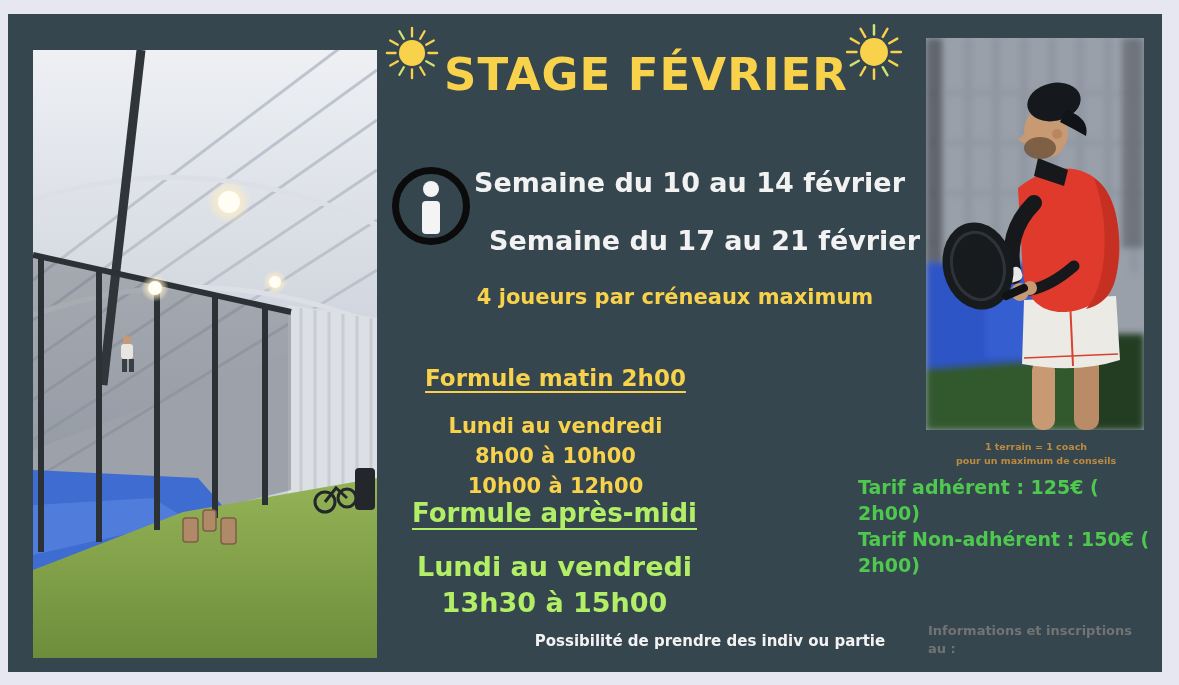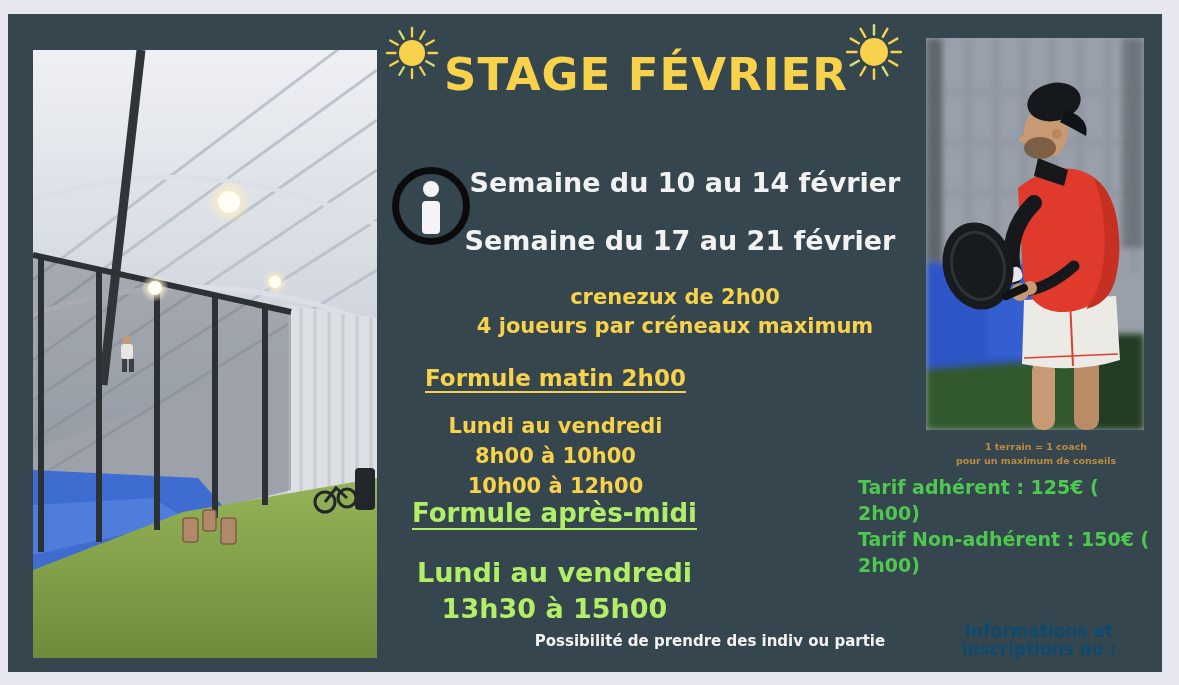--- a/index.html
+++ b/index.html
@@ -13,43 +13,43 @@
   #sun-left{left:383px;top:24px;width:58px;height:58px;}
   #sun-right{left:843px;top:21px;width:62px;height:62px;}
   #title{left:430px;top:50px;width:432px;text-align:center;color:#f8d24b;
          font-size:45px;font-weight:bold;letter-spacing:1px;line-height:1.1;}
   #info-icon{left:392px;top:167px;width:78px;height:78px;border:7px solid #0b0b0b;
              border-radius:50%;box-sizing:border-box;}
   #info-icon .dot{position:absolute;left:50%;margin-left:-8px;top:7px;width:16px;height:16px;
                   border-radius:50%;background:#f4f4f4;}
   #info-icon .stem{position:absolute;left:50%;margin-left:-9px;top:27px;width:18px;height:33px;
                    border-radius:4px;background:#f4f4f4;}
-  .week{width:440px;text-align:center;color:#f2f2f2;font-size:27px;font-weight:bold;}
+  .week{width:440px;text-align:right;color:#f2f2f2;font-size:27px;font-weight:bold;}
   #week-1{left:465px;top:167px;}
-  #week-2{left:460px;top:225px;}
+  #week-2{left:480px;top:225px;}
   #slots{left:420px;top:283px;width:510px;text-align:center;color:#f8d24b;
          font-size:21px;font-weight:bold;line-height:29px;}
   #formule-matin{left:418px;top:365px;width:275px;text-align:center;color:#f8d24b;}
   #formule-matin .f-title{font-size:23px;font-weight:bold;text-decoration:underline;
                           text-underline-offset:5px;text-decoration-thickness:2px;margin-bottom:20px;}
   #formule-matin .f-line{font-size:21px;font-weight:bold;line-height:30px;}
   #formule-apm{left:412px;top:498px;width:285px;text-align:center;color:#b2ef66;}
   #formule-apm .f-title{font-size:26px;font-weight:bold;text-decoration:underline;
-                        text-underline-offset:6px;text-decoration-thickness:2px;margin-bottom:27px;}
+                        text-underline-offset:6px;text-decoration-thickness:2px;margin-bottom:21px;}
   #formule-apm .f-line{font-size:27px;font-weight:bold;line-height:36px;}
   #possibilite{left:460px;top:631px;width:500px;text-align:center;color:#f2f2f2;
                font-size:15px;font-weight:bold;line-height:21px;}
   #coach-note{left:926px;top:440px;width:220px;text-align:center;color:#bd8b3f;
               font-size:9.5px;font-weight:bold;line-height:14px;}
   #tarifs-2h{left:858px;top:474px;width:300px;text-align:left;color:#4fc84f;
              font-size:19px;font-weight:bold;line-height:26px;}
   #tarifs-1h30{left:858px;top:539px;width:300px;text-align:center;color:#3ecbd8;
                font-size:19px;font-weight:bold;line-height:26px;}
-  #contact{left:928px;top:622px;width:222px;text-align:center;color:#0c4a6e;
-           font-size:17px;font-weight:bold;line-height:18px;}
+  #contact{left:928px;top:622px;width:222px;text-align:left;color:#737373;
+           font-size:13px;font-weight:bold;line-height:18px;}
 </style>
 </head>
 <body>
 
 <div id="stage">
 
   <div id="card" class="abs"></div>
 
   <svg id="photo-left" class="abs" viewBox="0 0 344 608" preserveAspectRatio="none">
     <defs>
@@ -230,21 +230,20 @@
 
   <div id="info-icon" class="abs">
     <div class="dot"></div>
     <div class="stem"></div>
   </div>
 
   <div id="week-1" class="abs week">Semaine du 10 au 14 février</div>
   <div id="week-2" class="abs week">Semaine du 17 au 21 février</div>
 
   <div id="slots" class="abs">
-    <div>crenezux de 2h00</div>
     <div>4 joueurs par créneaux maximum</div>
   </div>
 
   <div id="formule-matin" class="abs">
     <div class="f-title">Formule matin 2h00</div>
     <div class="f-line">Lundi au vendredi</div>
     <div class="f-line">8h00 à 10h00</div>
     <div class="f-line">10h00 à 12h00</div>
   </div>
 

